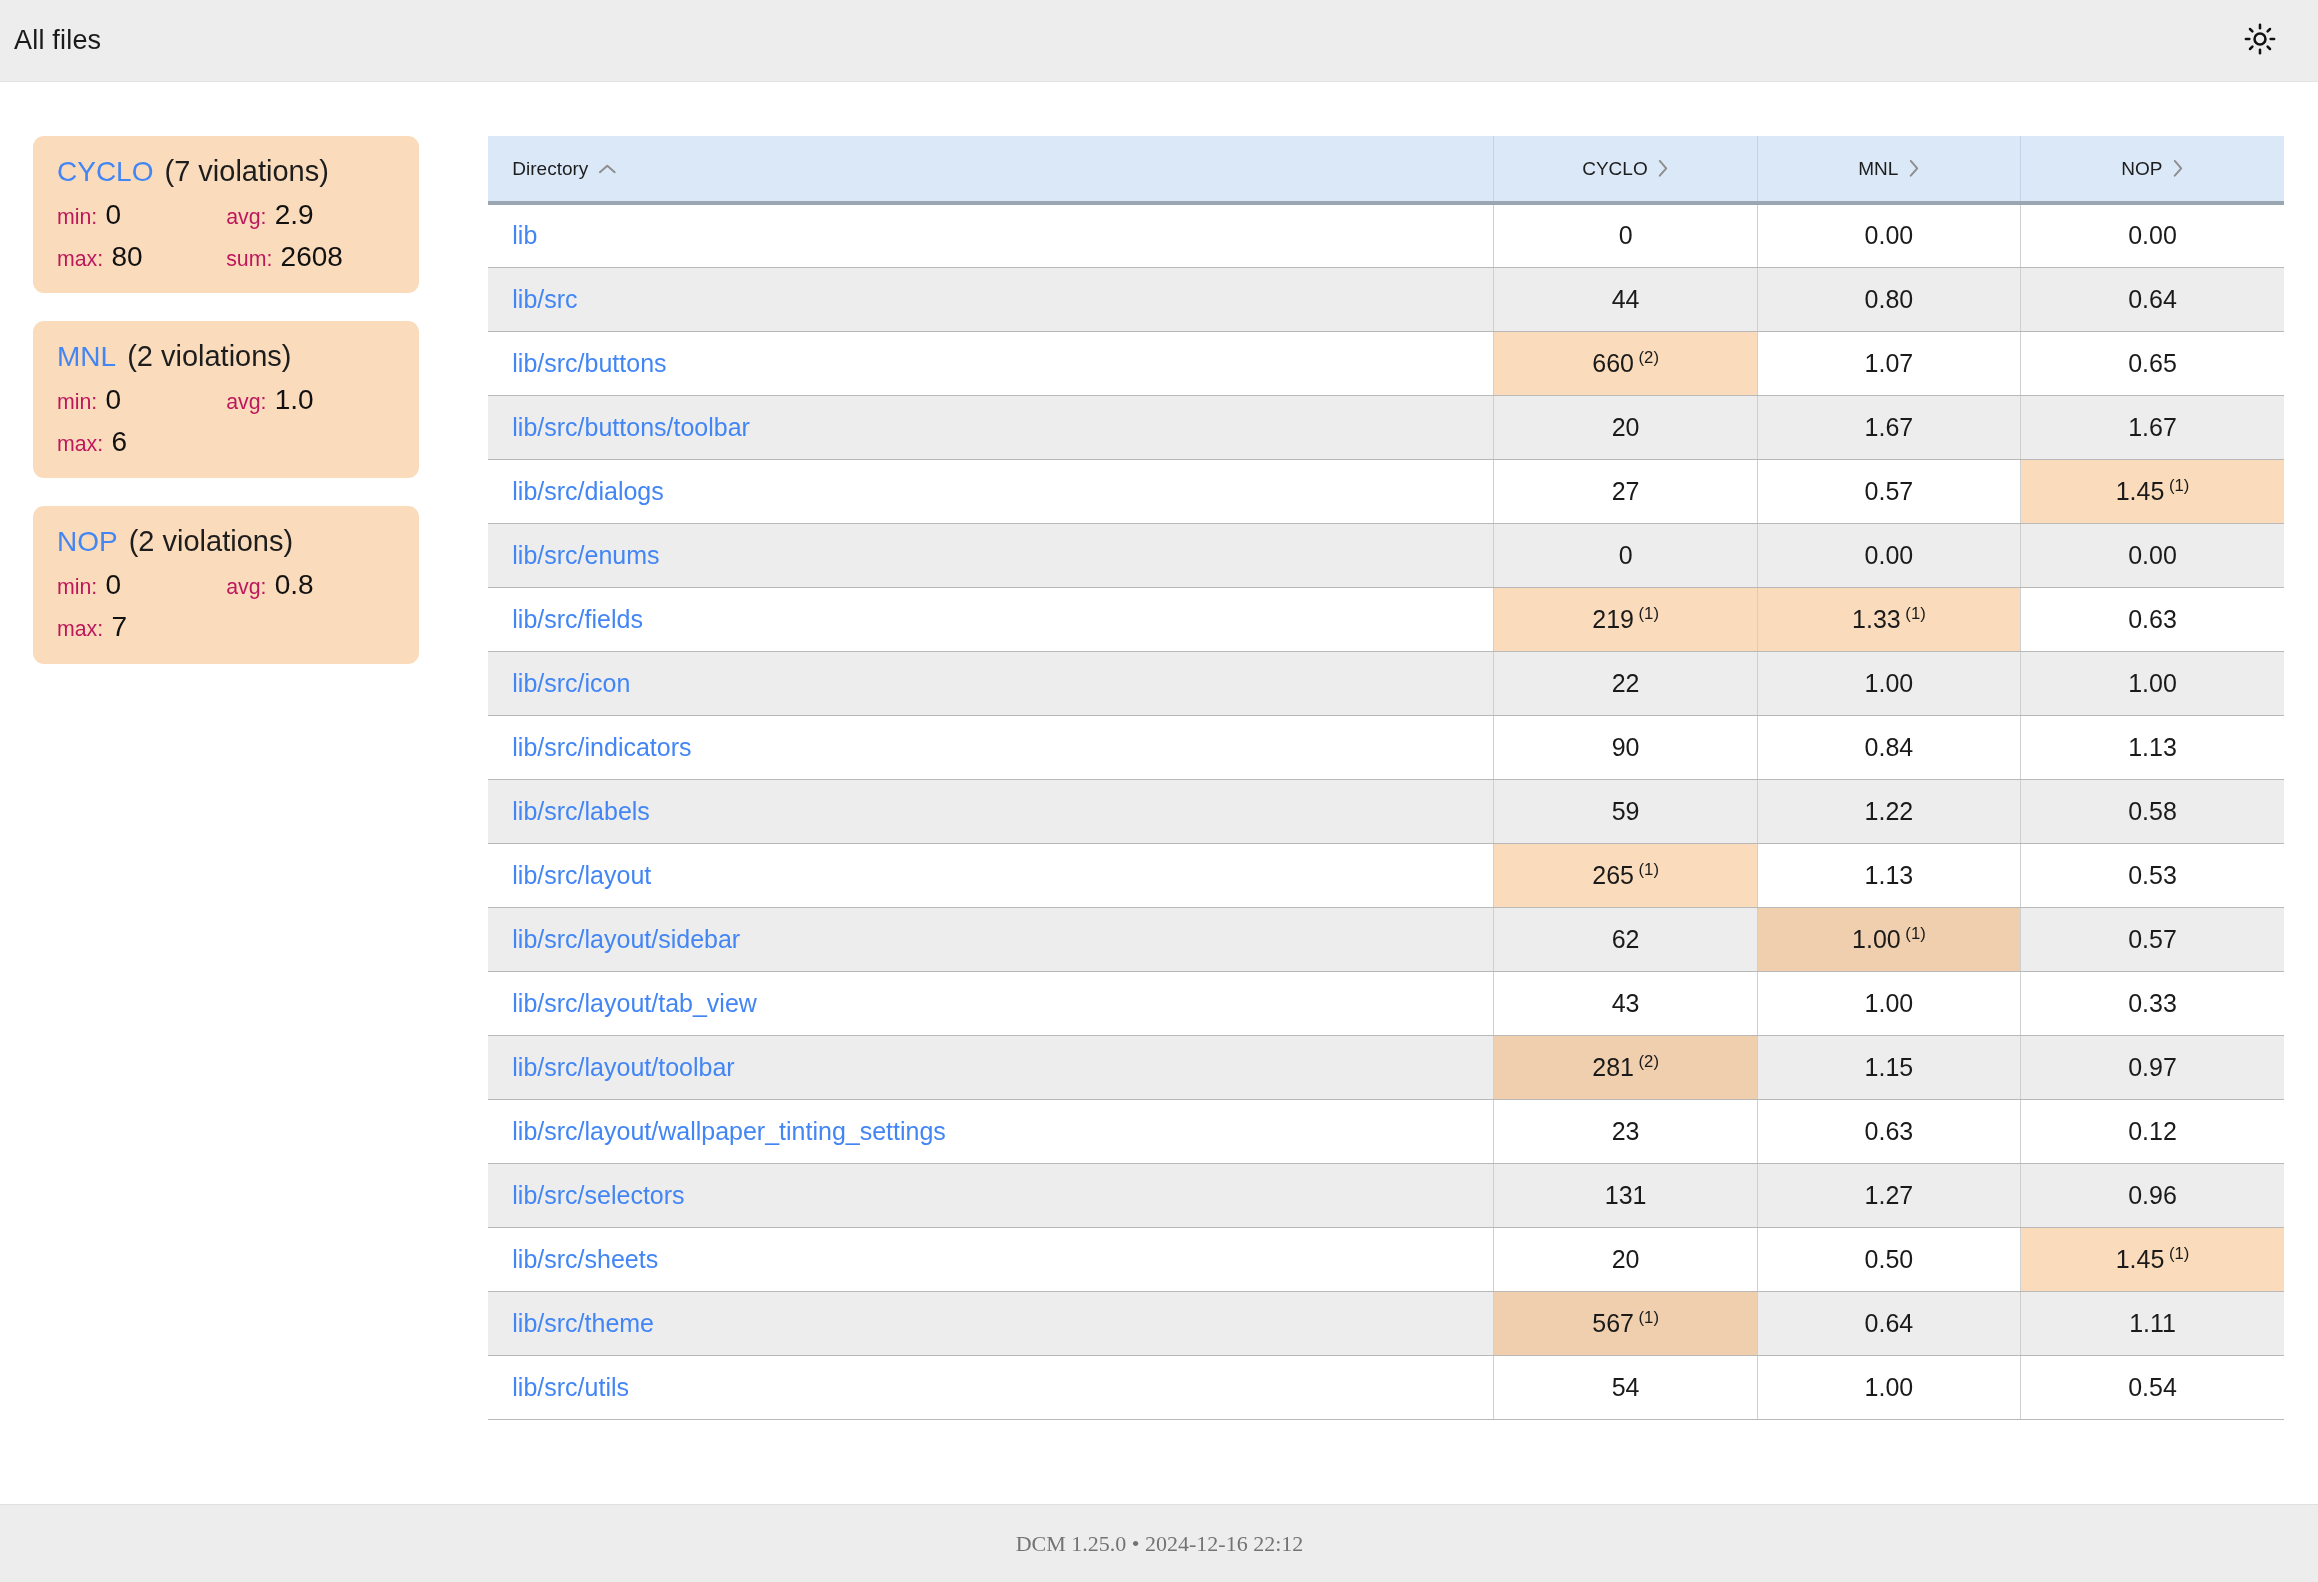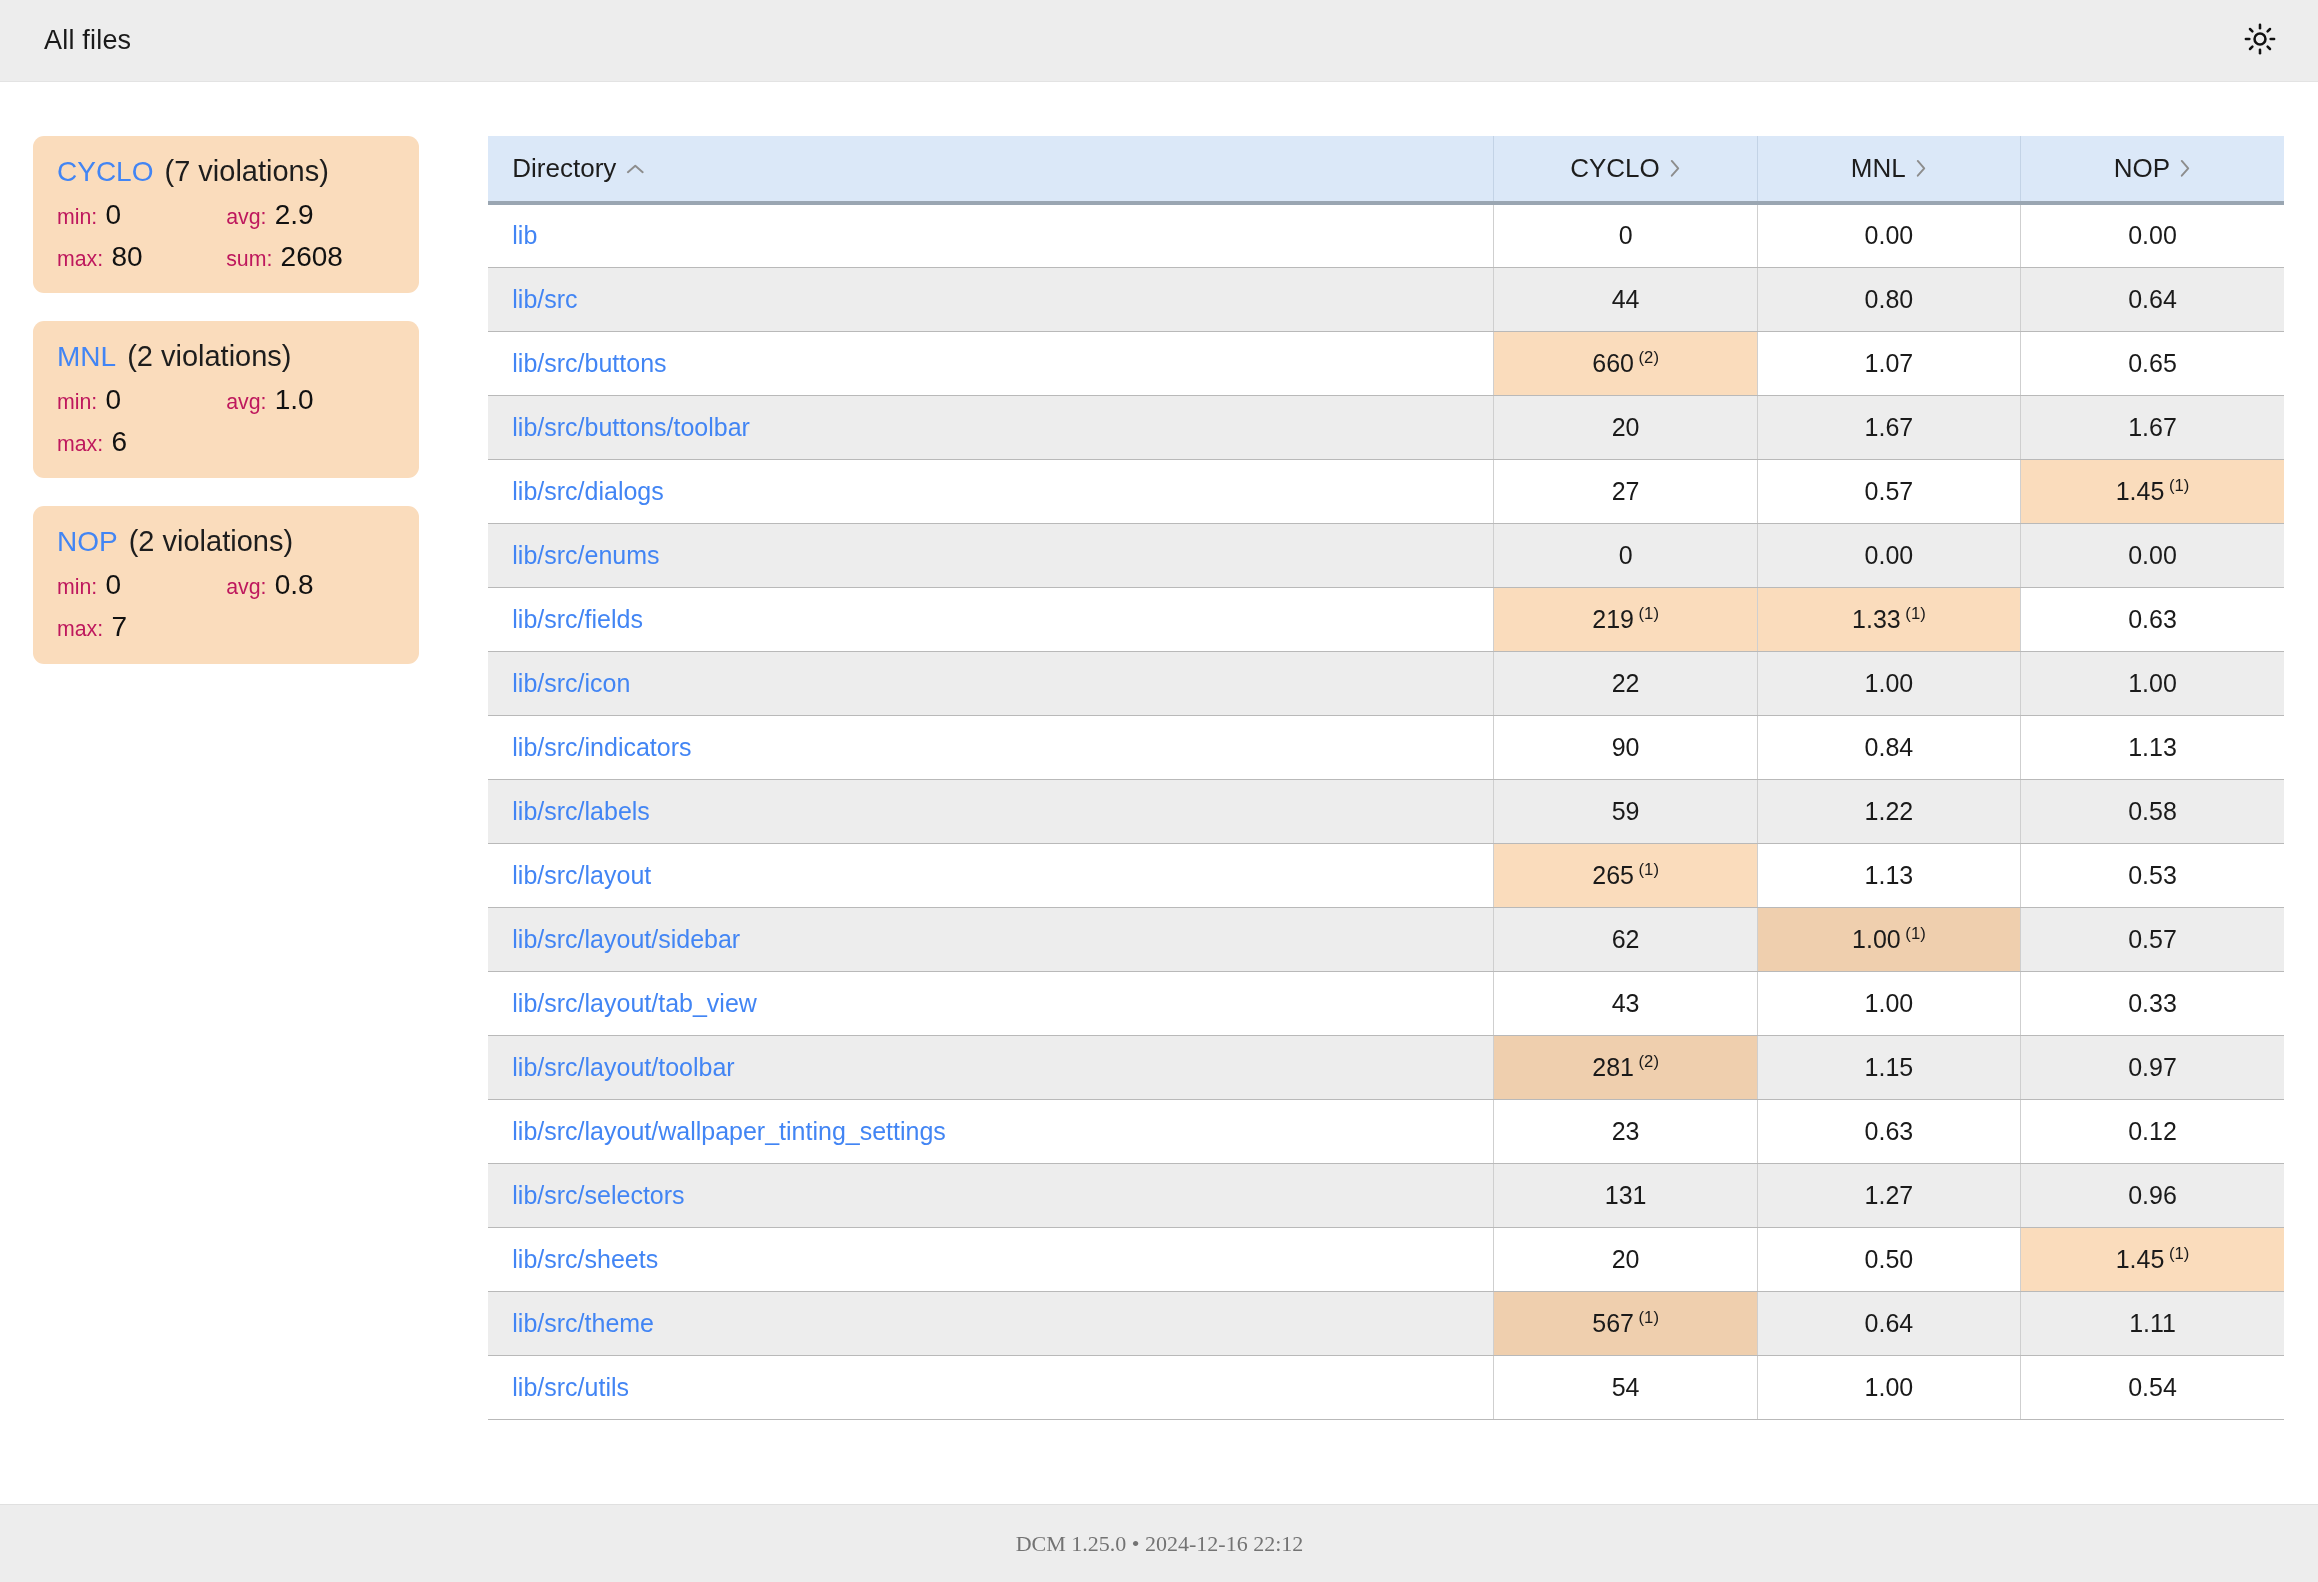--- a/index.html
+++ b/index.html
@@ -10,21 +10,21 @@
     font-family: "Liberation Sans", sans-serif;
     -webkit-font-smoothing: antialiased;
   }
   .page { position: relative; width: 2319px; height: 1582px; display: flex; flex-direction: column; background:#fff; }
 
   
   .topbar {
     height: 82px; flex: 0 0 82px;
     background: #ededed;
     display: flex; align-items: center;
-    padding: 0 35px 0 44px;
+    padding: 0 35px 0 14px;
     border-bottom: 0.9px solid #e3e3e3;
   }
   .topbar-title { font-size: 27px; color: #1a1a1a; letter-spacing: 0.2px; }
   .topbar-spacer { flex: 1 1 auto; }
   .theme-toggle {
     width: 48px; height: 48px; display:flex; align-items:center; justify-content:center;
     cursor: pointer; border-radius: 5.6px;
   }
 
   
@@ -51,21 +51,21 @@
   table.metrics { width: 100%; border-collapse: collapse; table-layout: fixed; }
   table.metrics col.c-dir { width: 56%; }
   table.metrics col.c-m   { width: 14.666%; }
 
   table.metrics thead th {
     background: #dbe8f8;
     border-bottom: 4.6px solid #9aa6b2;
     border-right: 0.9px solid #c3d3e6;
     height: 67px;
     font-weight: normal;
-    font-size: 26px;
+    font-size: 19px;
     color: #1d1d1d;
     padding: 0 24px;
     vertical-align: middle;
   }
   table.metrics thead th:last-child { border-right: none; }
   th.th-dir { text-align: left; }
   th.th-metric { text-align: center; }
   .th-inner { display: inline-flex; align-items: center; gap: 9.3px; }
   .sort-caret { color: #8d8d8d; display:inline-flex; }
 

